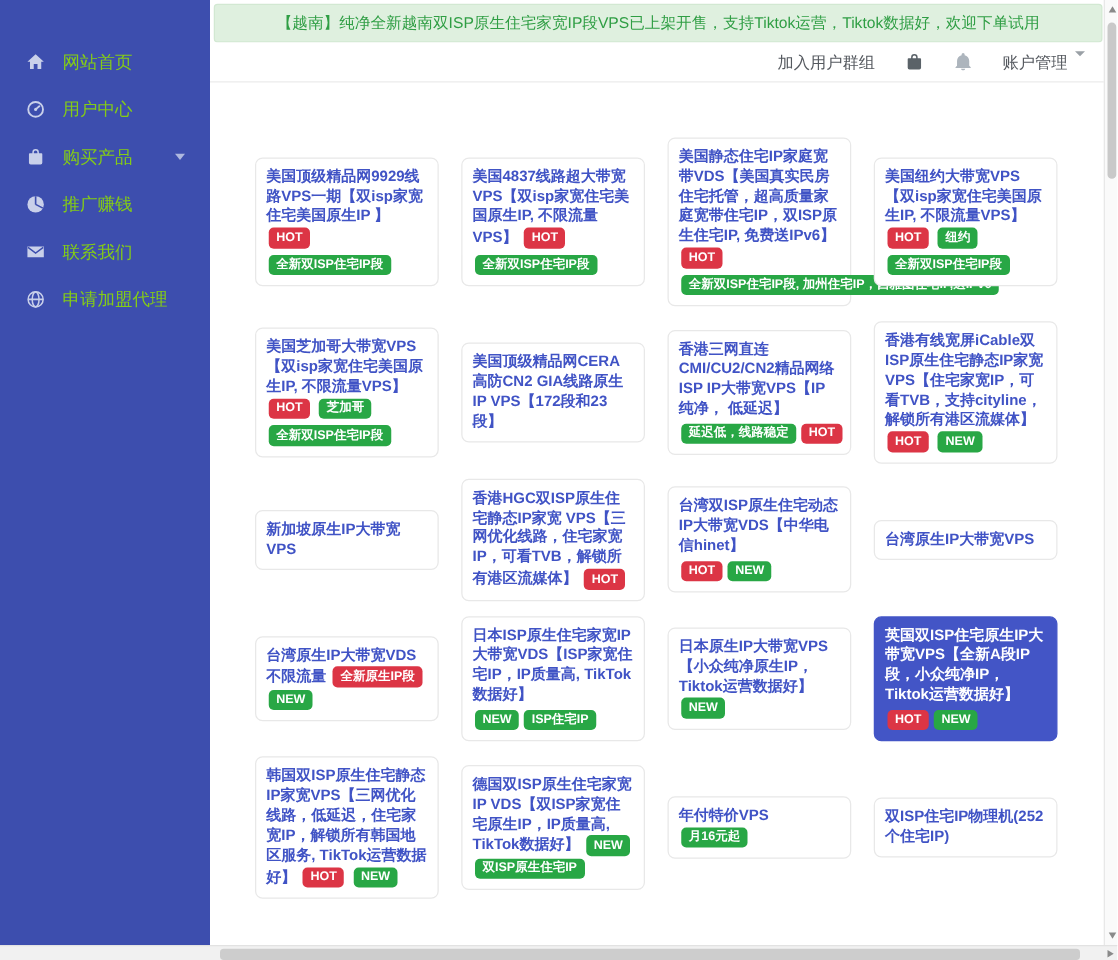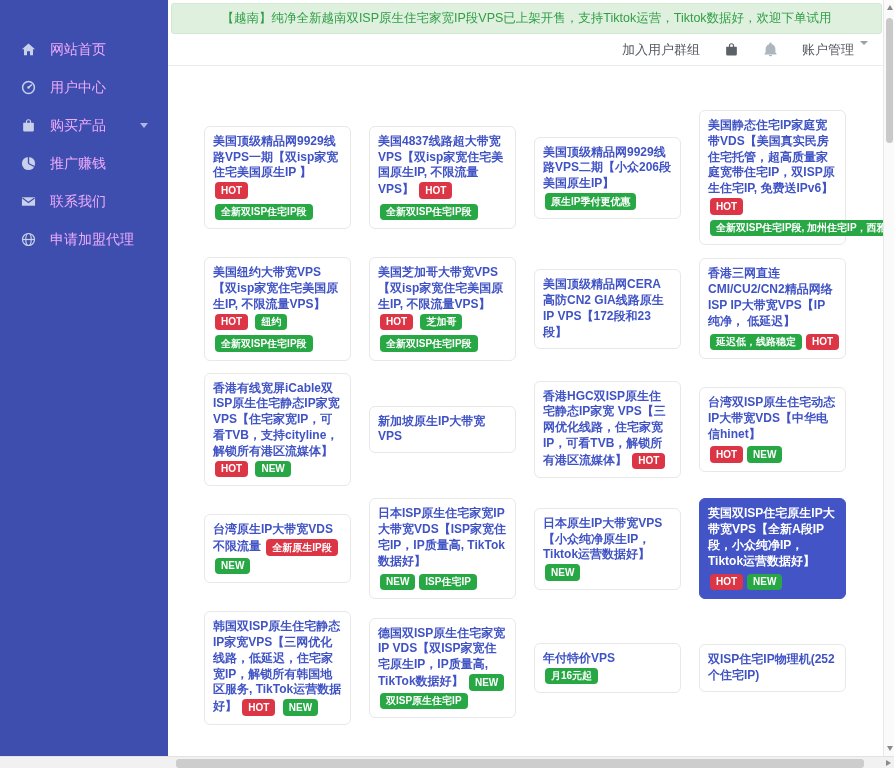--- a/index.html
+++ b/index.html
@@ -1,21 +1,21 @@
 <!DOCTYPE html>
 <html><head>
 <meta charset="utf-8">
 <style>
   * { box-sizing: border-box; margin: 0; padding: 0; }
   html,body { width:894px; height:768px; overflow:hidden; }
   body { font-family:"Liberation Sans","DejaVu Sans",sans-serif; background:#fff; }
   .app { position:relative; display:flex; width:894px; height:768px; }
 
   
-  .sidebar { width:168px; flex-shrink:0; background:#3d4eae; padding-top:30px; color:#f0abfc; }
+  .sidebar { width:168px; flex-shrink:0; background:#3d4eae; padding-top:30px; color:#84cc16; }
   .side-item { display:flex; align-items:center; gap:14px; padding:11px 20px; font-size:14px; cursor:pointer; line-height:16px; }
   .sicon { width:16px; height:16px; display:inline-flex; align-items:center; justify-content:center; color:#c9d0ea; flex-shrink:0; }
   .slabel { white-space:nowrap; }
   .caret { margin-left:auto; width:0; height:0; border-left:4px solid transparent; border-right:4px solid transparent; border-top:5px solid #aeb8df; }
 
   
   .main { flex:1; display:flex; flex-direction:column; overflow:hidden; position:relative; }
   .announcement { margin:3px 12px 0 3px; background:#dff0df; border:1px solid #d2e8d2; border-radius:3px; color:#2f9e44; font-size:12.5px; text-align:center; padding:6px 8px; }
   .navbar { height:32px; background:#fff; border-bottom:1px solid #ececec; display:flex; align-items:center; justify-content:flex-end; gap:24px; padding:0 26px 0 20px; font-size:13px; color:#55595f; flex-shrink:0; }
   .nav-link { cursor:pointer; white-space:nowrap; }
@@ -129,30 +129,30 @@
       <span class="account">
         <span>账户管理</span>
         <span class="caret2"></span>
       </span>
     </div>
 
     <div class="content">
       <div class="grid">
           <div class="card"><span class="ctitle">美国顶级精品网9929线路VPS一期【双isp家宽住宅美国原生IP 】</span> <span class="badge red">HOT</span><div class="badge-row"><span class="badge green">全新双ISP住宅IP段</span></div></div>
           <div class="card"><span class="ctitle">美国4837线路超大带宽VPS【双isp家宽住宅美国原生IP, 不限流量VPS】</span> <span class="badge red">HOT</span><div class="badge-row"><span class="badge green">全新双ISP住宅IP段</span></div></div>
-          <div class="card"><span class="ctitle">美国顶级精品网9929线路VPS二期【小众206段美国原生IP】</span> <span class="badge green">原生IP季付更优惠</span></div>
           <div class="card"><span class="ctitle">美国静态住宅IP家庭宽带VDS【美国真实民房住宅托管，超高质量家庭宽带住宅IP，双ISP原生住宅IP, 免费送IPv6】</span> <span class="badge red">HOT</span><div class="badge-row"><span class="badge green">全新双ISP住宅IP段, 加州住宅IP，西雅图住宅IP,送IPv6</span></div></div>
           <div class="card"><span class="ctitle">美国纽约大带宽VPS【双isp家宽住宅美国原生IP, 不限流量VPS】</span> <span class="badge red">HOT</span> <span class="badge green">纽约</span><div class="badge-row"><span class="badge green">全新双ISP住宅IP段</span></div></div>
           <div class="card"><span class="ctitle">美国芝加哥大带宽VPS【双isp家宽住宅美国原生IP, 不限流量VPS】</span> <span class="badge red">HOT</span> <span class="badge green">芝加哥</span><div class="badge-row"><span class="badge green">全新双ISP住宅IP段</span></div></div>
           <div class="card"><span class="ctitle">美国顶级精品网CERA高防CN2 GIA线路原生IP VPS【172段和23段】</span></div>
           <div class="card"><span class="ctitle">香港三网直连CMI/CU2/CN2精品网络ISP IP大带宽VPS【IP纯净， 低延迟】</span><div class="badge-row"><span class="badge green">延迟低，线路稳定</span><span class="badge red">HOT</span></div></div>
           <div class="card"><span class="ctitle">香港有线宽屏iCable双ISP原生住宅静态IP家宽VPS【住宅家宽IP，可看TVB，支持cityline，解锁所有港区流媒体】</span> <span class="badge red">HOT</span> <span class="badge green">NEW</span></div>
           <div class="card"><span class="ctitle">新加坡原生IP大带宽VPS</span></div>
           <div class="card"><span class="ctitle">香港HGC双ISP原生住宅静态IP家宽 VPS【三网优化线路，住宅家宽IP，可看TVB，解锁所有港区流媒体】</span> <span class="badge red">HOT</span></div>
           <div class="card"><span class="ctitle">台湾双ISP原生住宅动态IP大带宽VDS【中华电信hinet】</span><div class="badge-row"><span class="badge red">HOT</span><span class="badge green">NEW</span></div></div>
+          <div class="card"><span class="ctitle">台湾原生IP大带宽VPS</span></div>
           <div class="card"><span class="ctitle">台湾原生IP大带宽VDS不限流量</span> <span class="badge red">全新原生IP段</span> <span class="badge green">NEW</span></div>
           <div class="card"><span class="ctitle">日本ISP原生住宅家宽IP大带宽VDS【ISP家宽住宅IP，IP质量高, TikTok数据好】</span><div class="badge-row"><span class="badge green">NEW</span><span class="badge green">ISP住宅IP</span></div></div>
           <div class="card"><span class="ctitle">日本原生IP大带宽VPS【小众纯净原生IP，Tiktok运营数据好】</span> <span class="badge green">NEW</span></div>
           <div class="card selected"><span class="ctitle">英国双ISP住宅原生IP大带宽VPS【全新A段IP段，小众纯净IP，Tiktok运营数据好】</span><div class="badge-row"><span class="badge red">HOT</span><span class="badge green">NEW</span></div></div>
           <div class="card"><span class="ctitle">韩国双ISP原生住宅静态IP家宽VPS【三网优化线路，低延迟，住宅家宽IP，解锁所有韩国地区服务, TikTok运营数据好】</span> <span class="badge red">HOT</span> <span class="badge green">NEW</span></div>
           <div class="card"><span class="ctitle">德国双ISP原生住宅家宽IP VDS【双ISP家宽住宅原生IP，IP质量高, TikTok数据好】</span> <span class="badge green">NEW</span> <span class="badge green">双ISP原生住宅IP</span></div>
           <div class="card"><span class="ctitle">年付特价VPS</span> <span class="badge green">月16元起</span></div>
           <div class="card"><span class="ctitle">双ISP住宅IP物理机(252个住宅IP)</span></div>
         </div>
 

